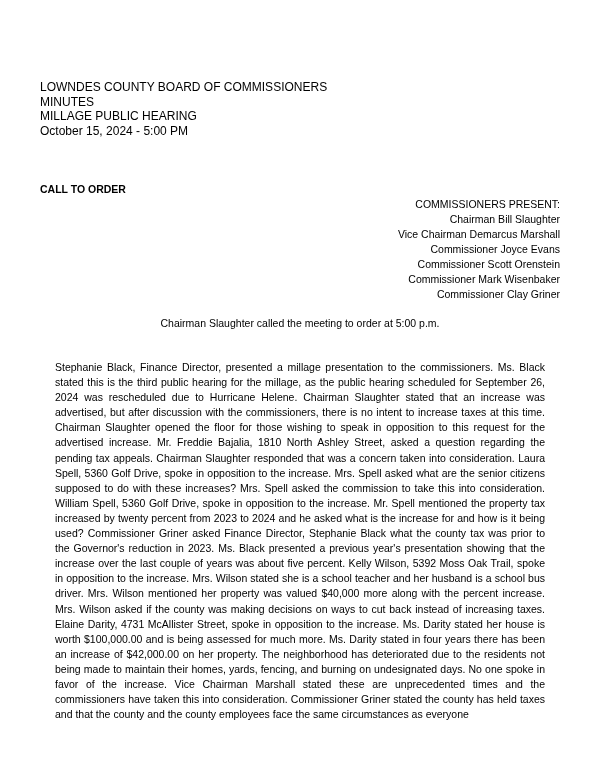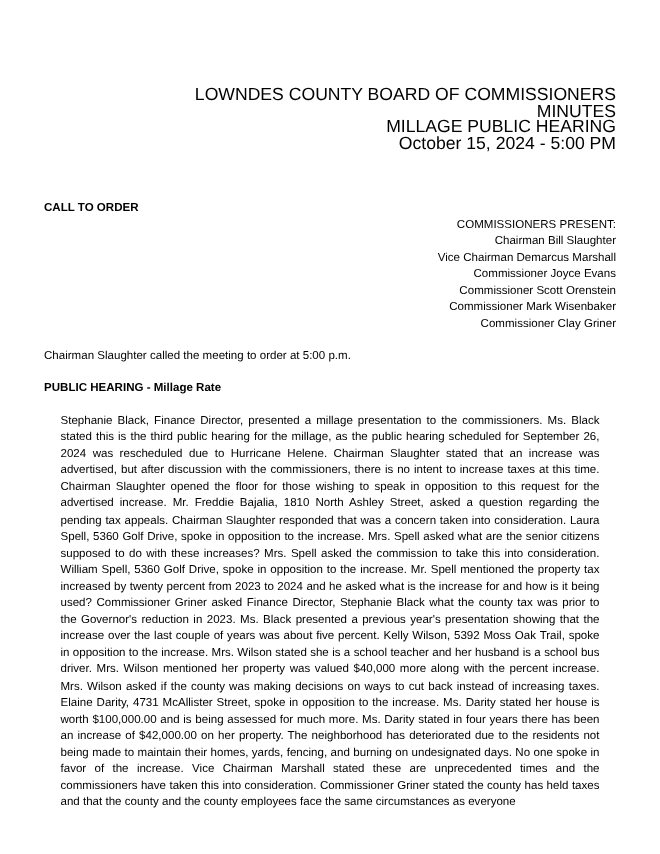--- a/index.html
+++ b/index.html
@@ -16,22 +16,22 @@
   }
   .page {
     position: relative;
     width: 600px;
     height: 776px;
     box-sizing: border-box;
     padding: 80px 40px 20px 40px;
     background: #ffffff;
   }
   .doc-header {
-    text-align: right;
-    font-size: 16px;
+    text-align: left;
+    font-size: 12px;
     line-height: 14.5px;
     margin-bottom: 0;
   }
   .doc-header div {
     white-space: nowrap;
   }
   .spacer-lg { height: 44px; }
   .spacer-sm { height: 14px; }
   .section-title {
     font-size: 10.5px;
@@ -46,20 +46,21 @@
   .body-para {
     font-size: 10.5px;
     line-height: 15.1px;
     text-align: justify;
     text-justify: inter-word;
     margin: 15px;
   }
   .plain-line {
     font-size: 10.5px;
     line-height: 15px;
+    text-align: center;
   }
 </style>
 </head>
 <body>
 
 <div class="page">
 
   <div class="doc-header">
     <div>LOWNDES COUNTY BOARD OF COMMISSIONERS</div>
     <div>MINUTES</div>
@@ -77,16 +78,15 @@
   <div class="roster-line">Commissioner Scott Orenstein</div>
   <div class="roster-line">Commissioner Mark Wisenbaker</div>
   <div class="roster-line">Commissioner Clay Griner</div>
 
   <div class="spacer-sm"></div>
 
   <div class="plain-line">Chairman Slaughter called the meeting to order at 5:00 p.m.</div>
 
   <div class="spacer-sm"></div>
 
-  <div class="section-title">PUBLIC HEARING - Millage Rate</div>
   <p class="body-para">Stephanie Black, Finance Director, presented a millage presentation to the commissioners.  Ms. Black stated this is the third public hearing for the millage, as the public hearing scheduled for September 26, 2024 was rescheduled due to Hurricane Helene.  Chairman Slaughter stated that an increase was advertised, but after discussion with the commissioners, there is no intent to increase taxes at this time. Chairman Slaughter opened the floor for those wishing to speak in opposition to this request for the advertised increase.  Mr. Freddie Bajalia, 1810 North Ashley Street, asked a question regarding the pending tax appeals.  Chairman Slaughter responded that was a concern taken into consideration.  Laura Spell, 5360 Golf Drive, spoke in opposition to the increase.  Mrs. Spell asked what are the senior citizens supposed to do with these increases?  Mrs. Spell asked the commission to take this into consideration.  William Spell, 5360 Golf Drive, spoke in opposition to the increase.  Mr. Spell mentioned the property tax increased by twenty percent from 2023 to 2024 and he asked what is the increase for and how is it being used?  Commissioner Griner asked Finance Director, Stephanie Black what the county tax was prior to the Governor's reduction in 2023.  Ms. Black presented a previous year's presentation showing that the increase over the last couple of years was about five percent.  Kelly Wilson, 5392 Moss Oak Trail, spoke in opposition to the increase.  Mrs. Wilson stated she is a school teacher and her husband is a school bus driver.  Mrs. Wilson mentioned her property was valued $40,000 more along with the percent increase.  Mrs. Wilson asked if the county was making decisions on ways to cut back instead of increasing taxes.  Elaine Darity, 4731 McAllister Street, spoke in opposition to the increase.   Ms. Darity stated her house is worth $100,000.00 and is being assessed for much more.  Ms. Darity stated in four years there has been an increase of $42,000.00 on her property.  The neighborhood has deteriorated due to the residents not being made to maintain their homes, yards, fencing, and burning on undesignated days.  No one spoke in favor of the increase.  Vice Chairman Marshall stated these are unprecedented times and the commissioners have taken this into consideration.  Commissioner Griner stated the county has held taxes and that the county and the county employees face the same circumstances as everyone</p>
 
 </div>
 
 </body></html>

